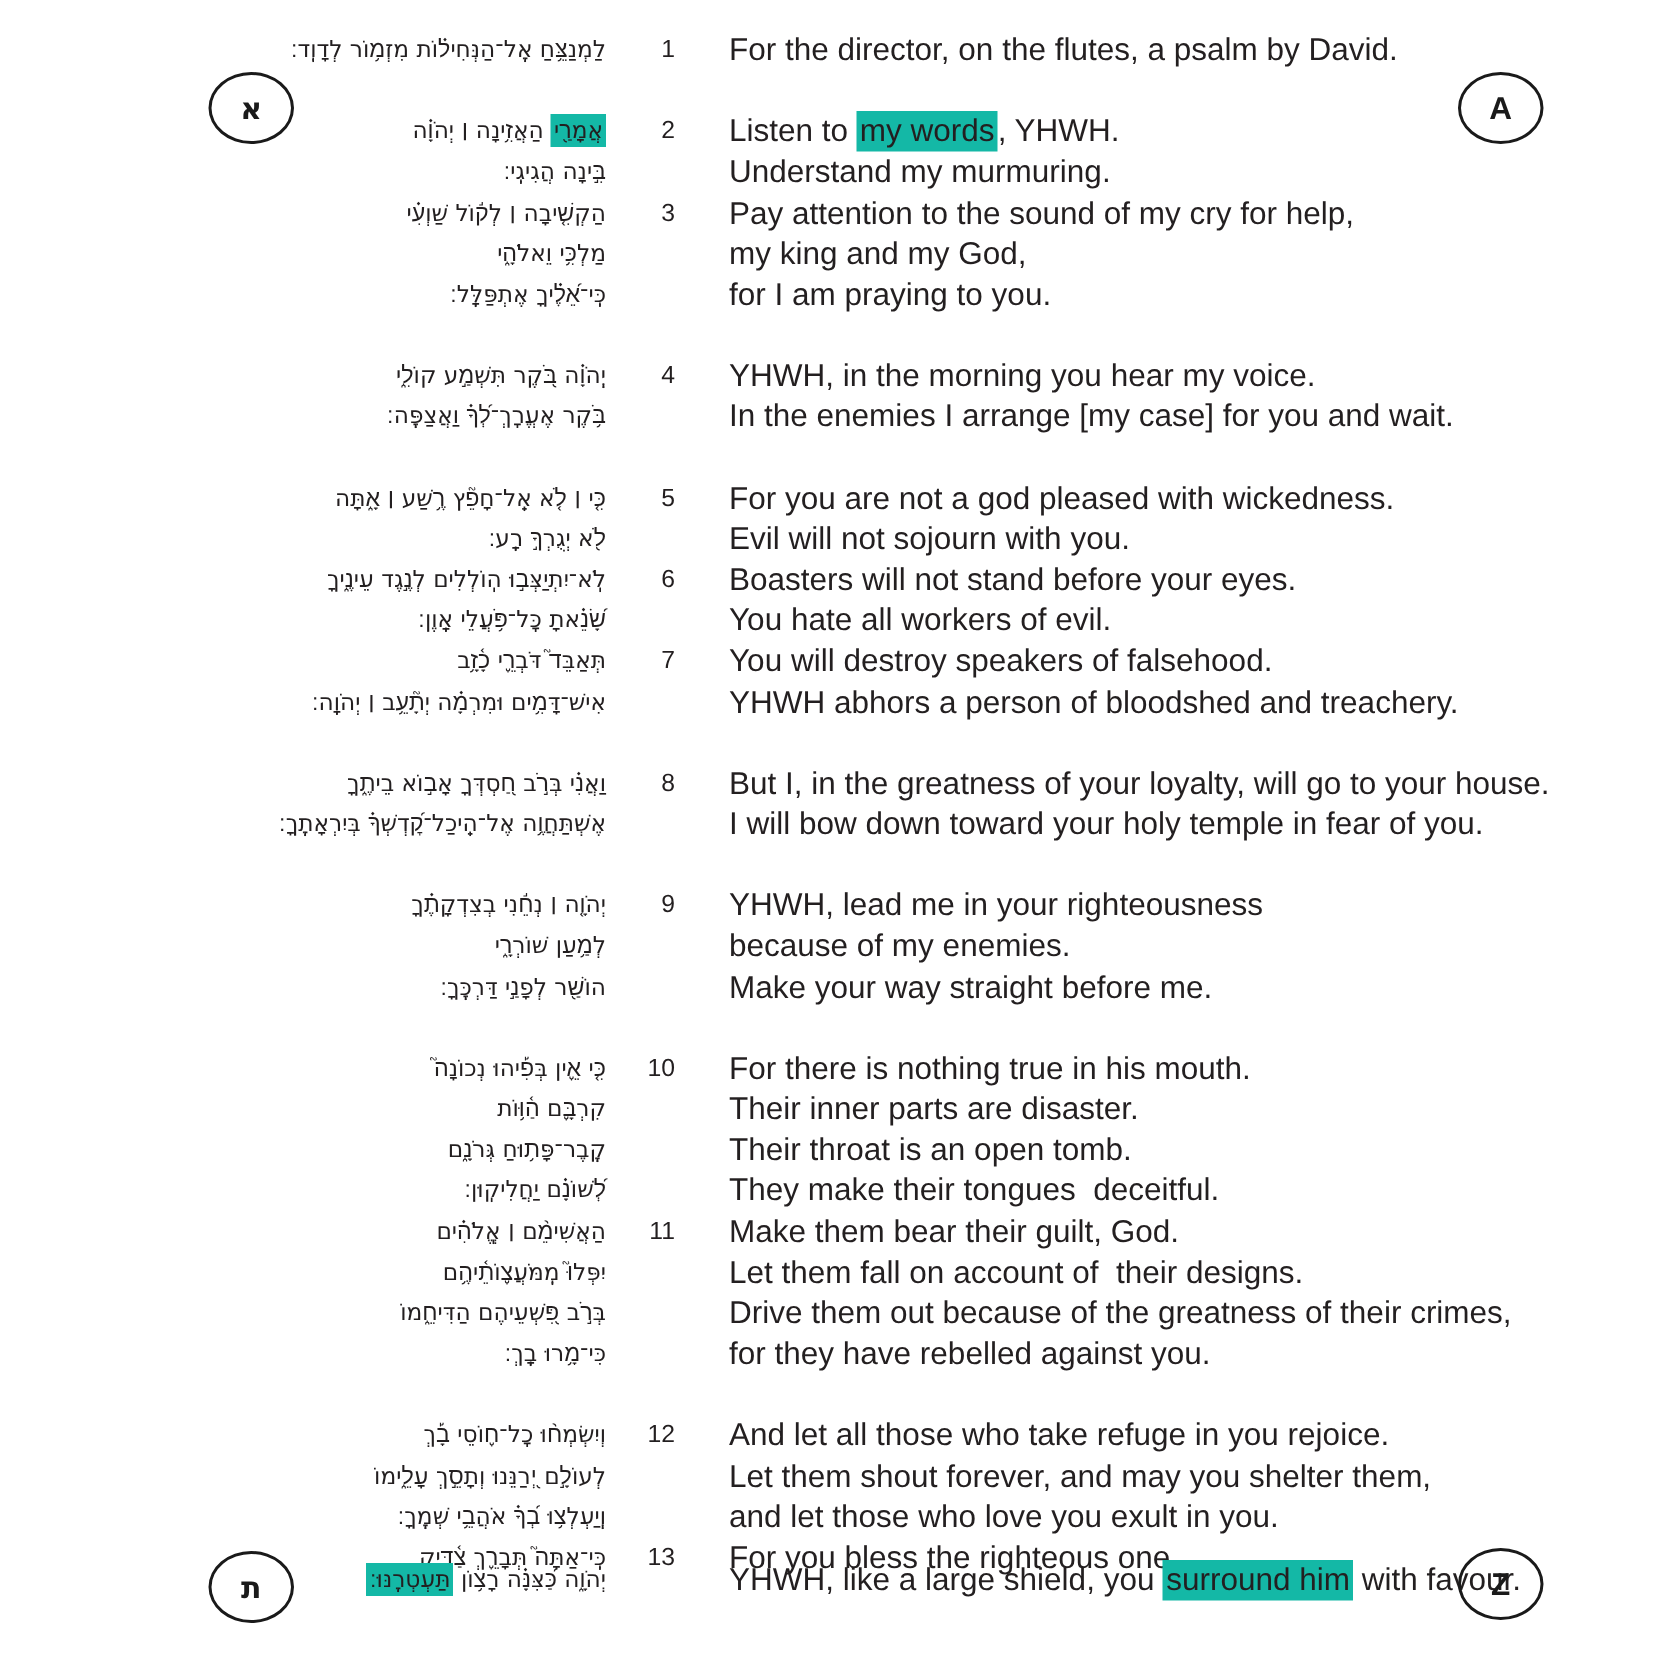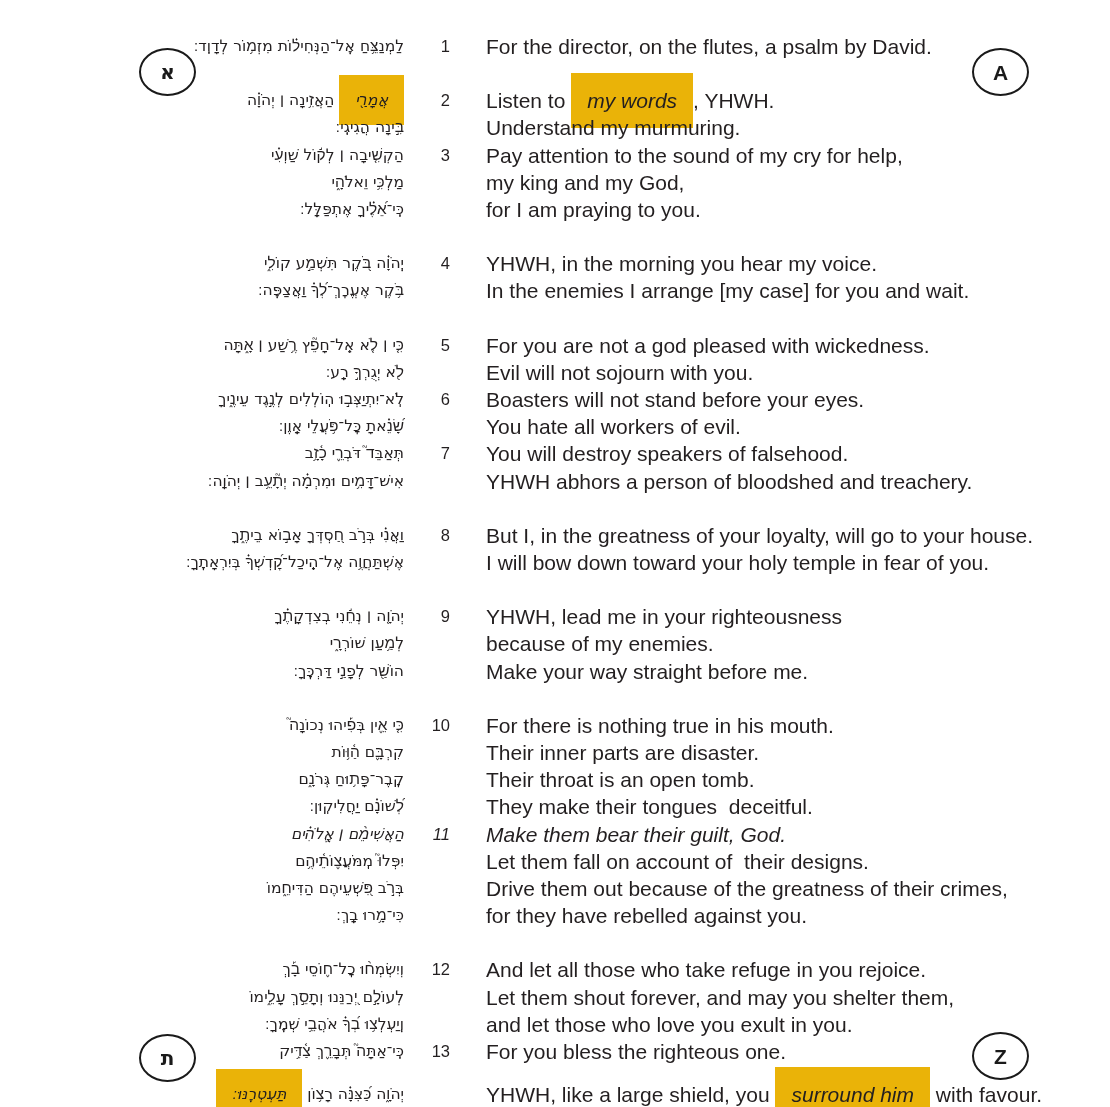--- a/index.html
+++ b/index.html
@@ -16,21 +16,20 @@
     width: 1110px;
     height: 1107px;
     background: #ffffff;
     overflow: hidden;
   }
 
   
   .stanza {
     position: relative;
     display: block;
-    margin-top: 13px;
   }
   .vrow {
     position: relative;
     height: 27.2px;
   }
 
   
   .heb {
     position: absolute;
     top: 0;
@@ -65,25 +64,24 @@
     left: 486px;
     width: 610px;
     text-align: left;
     font-size: 21px;
     line-height: 27.2px;
     white-space: pre;
     color: #231f20;
   }
 
   mark.hl {
-    background: #eab308;
-    color: #231f20;
-    padding: 16px;
+    background: #14b8a6;
+    color: #231f20;
+    padding: 2px;
     border-radius: 0;
-    font-style: italic;
   }
 
   
   .marker {
     position: absolute;
     width: 57px;
     height: 48px;
     border: 2.2px solid #1a1a1a;
     border-radius: 50%;
     display: flex;
@@ -228,21 +226,21 @@
           <div class="eng"><span>Their inner parts are disaster.</span></div>
         </div>
         <div class="vrow" style="position: absolute; top: 54.4px; left: 0px; width: 1110px;">
           <div class="heb"><span>קֶֽבֶר־פָּת֥וּחַ גְּרֹנָ֑ם</span></div>
           <div class="eng"><span>Their throat is an open tomb.</span></div>
         </div>
         <div class="vrow" style="position: absolute; top: 81.6px; left: 0px; width: 1110px;">
           <div class="heb"><span>לְ֝שׁוֹנָ֗ם יַחֲלִיקֽוּן׃</span></div>
           <div class="eng"><span>They make their tongues  deceitful.</span></div>
         </div>
-        <div class="vrow" style="position: absolute; top: 108.8px; left: 0px; width: 1110px; font-style: italic;">
+        <div class="vrow" style="position: absolute; top: 108.8px; left: 0px; width: 1110px;">
           <div class="heb"><span>הַאֲשִׁימֵ֨ם ׀ אֱֽלֹהִ֗ים</span></div>
           <div class="vnum">11</div>
           <div class="eng"><span>Make them bear their guilt, God.</span></div>
         </div>
         <div class="vrow" style="position: absolute; top: 136px; left: 0px; width: 1110px;">
           <div class="heb"><span>יִפְּלוּ֮ מִֽמֹּעֲצ֢וֹתֵ֫יהֶ֥ם</span></div>
           <div class="eng"><span>Let them fall on account of  their designs.</span></div>
         </div>
         <div class="vrow" style="position: absolute; top: 163.2px; left: 0px; width: 1110px;">
           <div class="heb"><span>בְּרֹ֣ב פִּ֭שְׁעֵיהֶם הַדִּיחֵ֑מוֹ</span></div>
@@ -265,21 +263,21 @@
         </div>
         <div class="vrow" style="position: absolute; top: 54.4px; left: 0px; width: 1110px;">
           <div class="heb"><span>וְֽיַעְלְצ֥וּ בְ֝ךָ֗ אֹהֲבֵ֥י שְׁמֶֽךָ׃</span></div>
           <div class="eng"><span>and let those who love you exult in you.</span></div>
         </div>
         <div class="vrow" style="position: absolute; top: 81.6px; left: 0px; width: 990px;">
           <div class="heb"><span>כִּֽי־אַתָּה֮ תְּבָרֵ֢ךְ צַ֫דִּ֥יק</span></div>
           <div class="vnum">13</div>
           <div class="eng"><span>For you bless the righteous one.</span></div>
         </div>
-        <div class="vrow" style="position: absolute; top: 125px; left: 0px; width: 1110px;">
+        <div class="vrow" style="position: absolute; top: 97px; left: 0px; width: 1110px;">
           <div class="heb"><span>יְהֹוָ֑ה כַּ֝צִּנָּ֗ה רָצ֥וֹן </span><mark class="hl">תַּעְטְרֶֽנּוּ׃</mark></div>
           <div class="eng"><span>YHWH, like a large shield, you </span><mark class="hl">surround him</mark><span> with favour.</span></div>
         </div>
       </div>
     </div>
 
   <div class="marker hebglyph" id="marker-aleph">
     <span>א</span>
   </div>
   <div class="marker latin" id="marker-a">

